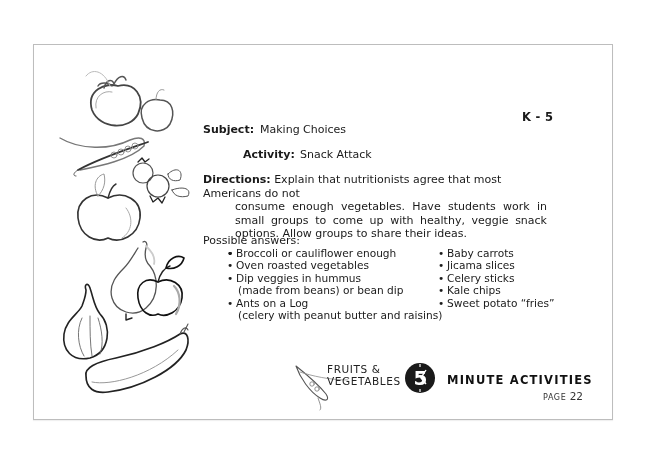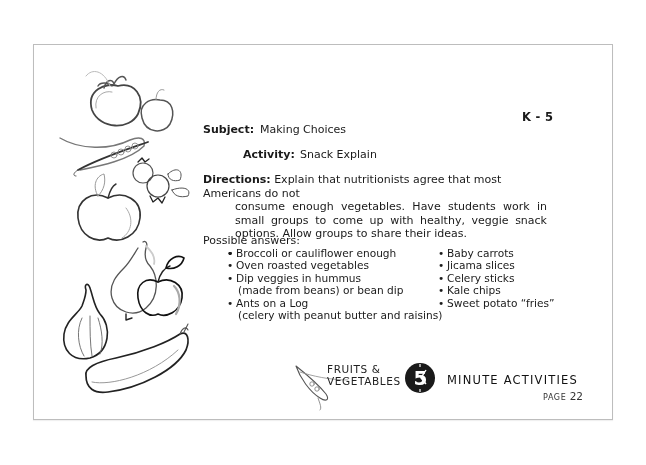--- a/index.html
+++ b/index.html
@@ -46,21 +46,21 @@
 
   .footer-fv {
     position: absolute; left: 327px; top: 364px;
     font-size: 10.5px; line-height: 11.5px; letter-spacing: 0.6px; color: #222;
   }
   .footer-logo-badge {
     position: absolute; left: 404px; top: 362px; width: 32px; height: 32px;
   }
   .footer-brand {
     position: absolute; left: 447px; top: 373px;
-    font-size: 11.5px; font-weight: normal; letter-spacing: 1.2px; color: #111;
+    font-size: 11.5px; font-weight: bold; letter-spacing: 1.2px; color: #111;
   }
   .footer-page {
     position: absolute; left: 543px; top: 390px; font-size: 10.5px; color: #333;
   }
   .footer-page .pg-label { font-size: 8px; letter-spacing: 0.6px; }
 </style>
 </head>
 <body>
 
 <div class="card"></div>
@@ -137,21 +137,21 @@
 
 <div class="grade">K - 5</div>
 
 <div class="field-row row-subject">
   <span class="field-label">Subject:</span>
   <span class="field-value">Making Choices</span>
 </div>
 
 <div class="field-row row-activity">
   <span class="field-label">Activity:</span>
-  <span class="field-value">Snack Explain</span>
+  <span class="field-value">Snack Attack</span>
 </div>
 
 <div class="directions">
   <span class="directions-label">Directions:</span><span class="directions-text-first"> Explain that nutritionists agree that most Americans do not</span>
   <span class="directions-cont">consume enough vegetables. Have students work in small groups to come up with healthy, veggie snack options. Allow groups to share their ideas.</span>
 </div>
 
 <div class="answers-title">Possible answers:</div>
 
 <ul class="answers-col left">

